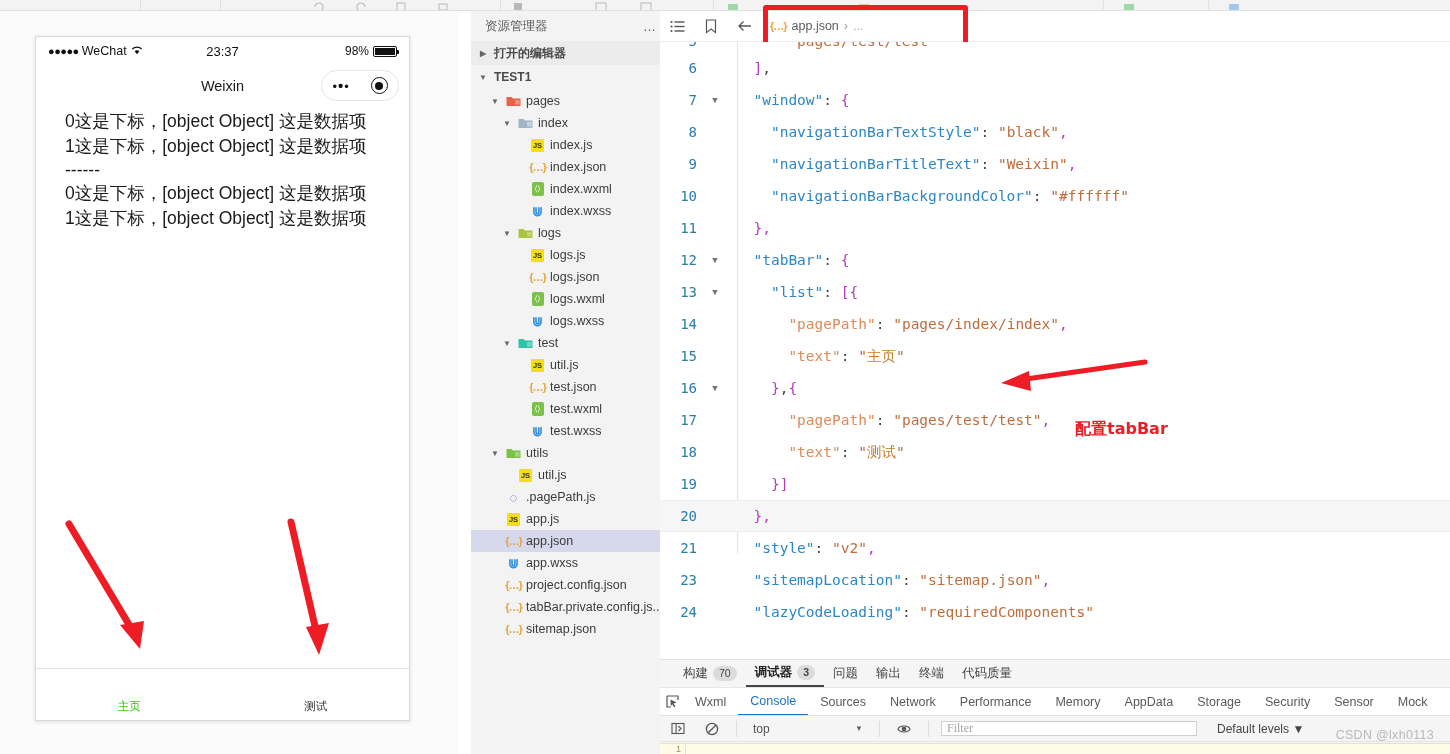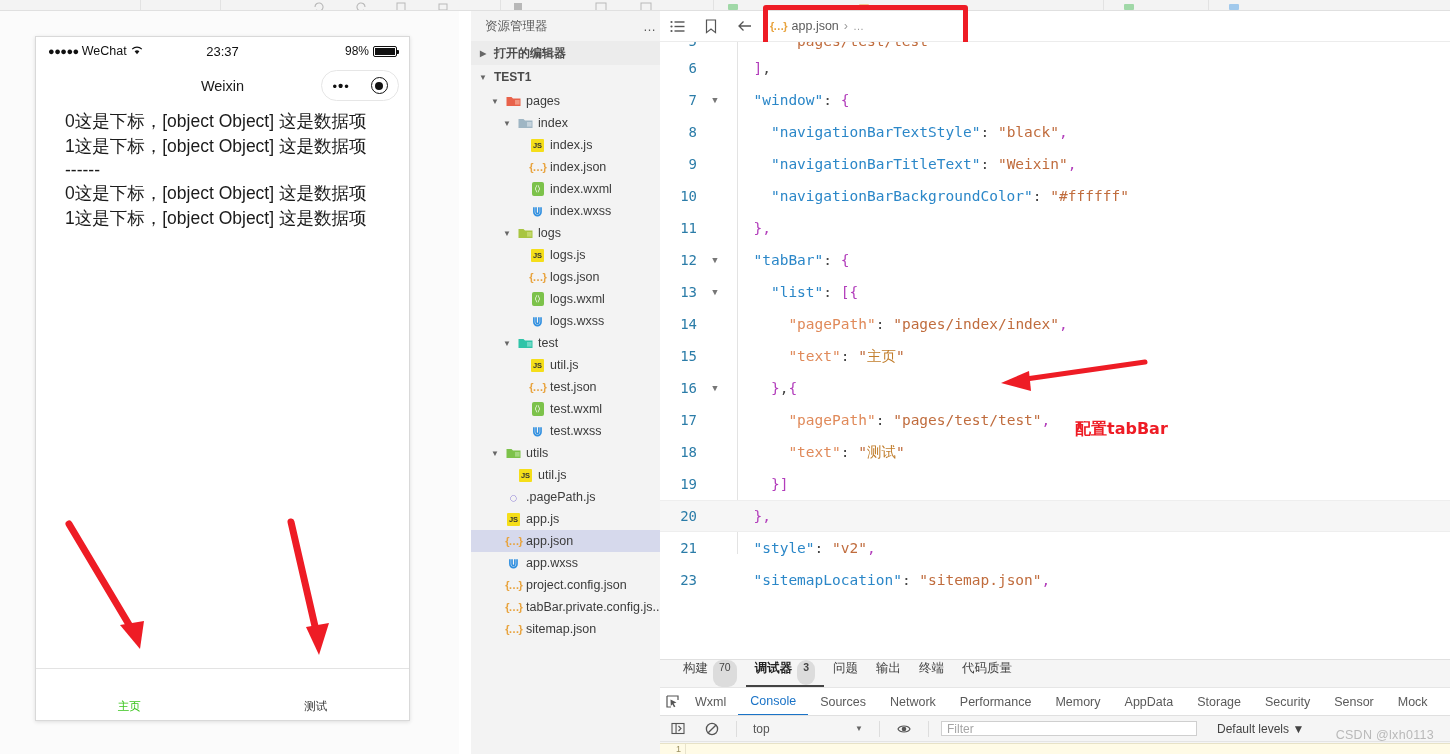--- a/index.html
+++ b/index.html
@@ -220,21 +220,21 @@
   .bottom {
     position: absolute; left: 0; right: 0; bottom: 0; height: 95px;
     background: #f5f5f5; border-top: 1px solid #e0e0e0;
   }
   .bp-tabs {
     height: 27px; display: flex; align-items: center; gap: 0;
     padding-left: 14px; font-size: 12.5px; color: #444;
     background: #f5f5f5;
   }
   .bp-tab {
-    display: flex; gap: 5px;
+    display: flex; align-items: center; gap: 5px;
     padding: 0 9px; height: 27px; cursor: pointer;
   }
   .bp-tab.active { color: #222; border-bottom: 2px solid #444; font-weight: bold; }
   .badge {
     background: #dcdcdc; color: #444; border-radius: 9px;
     padding: 1px 6px; font-size: 10.5px; line-height: 13px;
   }
   .dev-tabs {
     height: 29px; display: flex; align-items: center;
     background: #fff; border-top: 1px solid #e6e6e6; border-bottom: 1px solid #e0e0e0;
@@ -253,21 +253,21 @@
   }
   .fb-ico { width: 24px; height: 20px; display: flex; align-items: center; justify-content: center; cursor: pointer; color: #555; }
   .ctx-select {
     display: flex; align-items: center; width: 118px; height: 20px;
     padding: 0 4px; cursor: pointer;
   }
   .ctx-select .arr { margin-left: auto; font-size: 8px; color: #666; }
   .filter-input {
     width: 256px; height: 15px; border: 1px solid #cfcfcf; background: #fff;
     font-size: 12px; color: #c2410c; padding: 0 5px;
-    font-family: Liberation Sans, sans-serif;
+    font-family: Liberation Serif, serif;
   }
   .filter-input::placeholder { color: #a5a5a5; }
   .levels { margin-left: 10px; cursor: pointer; font-size: 12px; color: #444; }
   .watermark {
     position: absolute; right: 16px; bottom: 12px;
     color: #b9b9b9; font-size: 12.5px; letter-spacing: .3px;
   }
   .console-row {
     position: absolute; left: 0; right: 0; bottom: 0; height: 11px;
     background: #fffbe6; border-top: 1px solid #e7e2c7;
@@ -709,20 +709,25 @@
           </div>
           <div class="code-row">
             <div class="gut">21</div>
             <div class="fold"></div>
             <div class="ctext"><span class="k-pun">  </span><span class="k-key">"style"</span><span class="k-pun">: </span><span class="k-strv">"v2"</span><span class="k-brk">,</span></div>
           </div>
           <div class="code-row">
             <div class="gut">23</div>
             <div class="fold"></div>
             <div class="ctext"><span class="k-pun">  </span><span class="k-key">"sitemapLocation"</span><span class="k-pun">: </span><span class="k-strv">"sitemap.json"</span><span class="k-brk">,</span></div>
+          </div>
+          <div class="code-row">
+            <div class="gut">24</div>
+            <div class="fold"></div>
+            <div class="ctext"><span class="k-pun">  </span><span class="k-key">"lazyCodeLoading"</span><span class="k-pun">: </span><span class="k-strv">"requiredComponents"</span></div>
           </div>
         </div>
 
       <svg class="sim-arrow" style="left:325px; top:312px;" width="165" height="48" viewBox="0 0 165 48">
         <path d="M160 8 L34 26" stroke="#ee1c25" stroke-width="5" stroke-linecap="round"></path>
         <path d="M16 29 L44 17 L46 37 Z" fill="#ee1c25"></path>
       </svg>
 
       <div class="note-label" style="left:415px; top:377px;">配置tabBar</div>
     </div>

